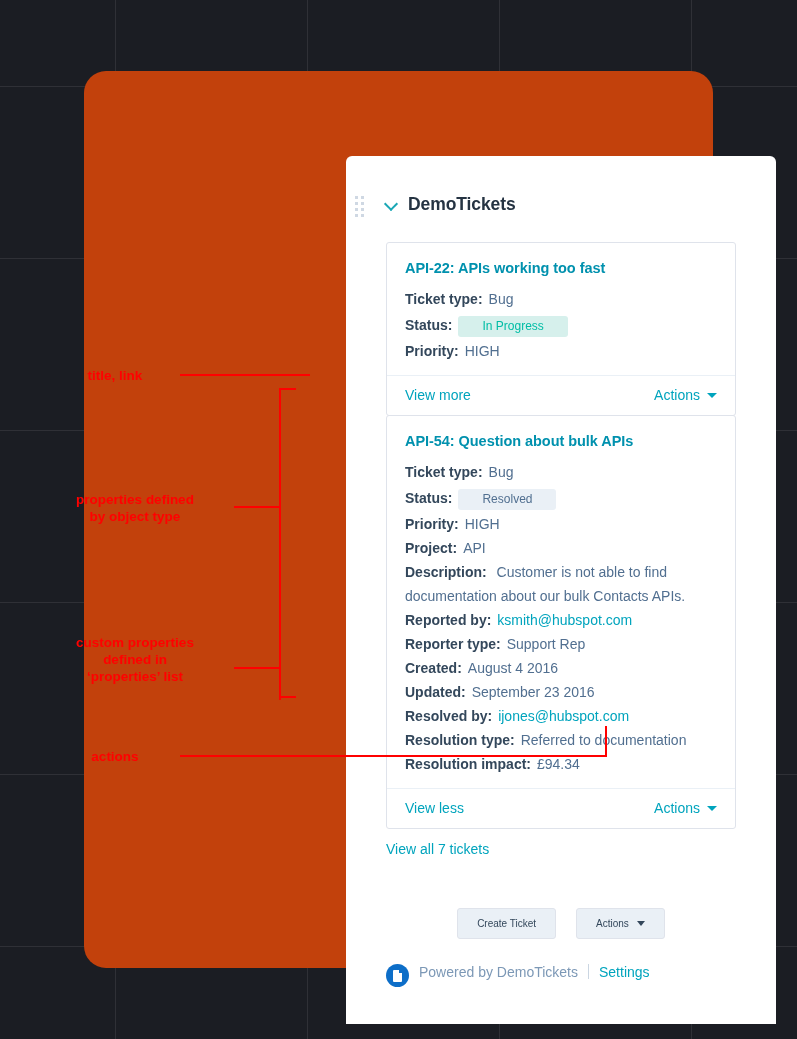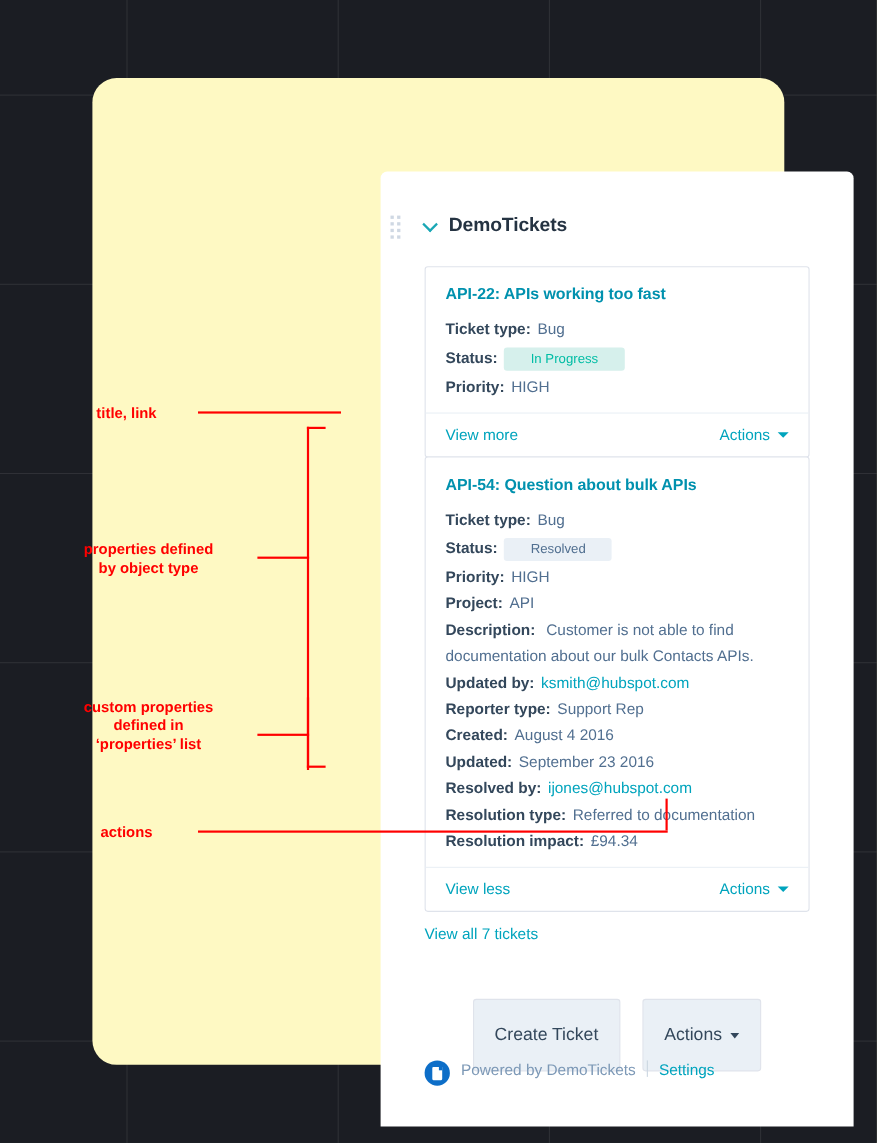--- a/index.html
+++ b/index.html
@@ -15,21 +15,21 @@
     background-color:#1b1d23;
     background-image:
       linear-gradient(to right, rgba(255,255,255,0.085) 1px, transparent 1px),
       linear-gradient(to bottom, rgba(255,255,255,0.085) 1px, transparent 1px);
     background-size:192px 172px;
     background-position:-77px -86px;
   }
   
   #panel{
     position:absolute;left:84px;top:71px;width:629px;height:897px;
-    background:#fef9c3;border-radius:22px;
+    background:#c2410c;border-radius:22px;
   }
   
   #widget{
     position:absolute;left:262px;top:85px;width:430px;height:868px;
     background:#ffffff;border-radius:6px 6px 0 0;
   }
   
   #widget-header{
     position:absolute;left:40px;top:38px;display:flex;align-items:center;gap:9px;
   }
@@ -90,22 +90,22 @@
   
   #view-all{
     position:absolute;left:40px;top:685px;font-size:14px;color:#00a4bd;cursor:pointer;
   }
   
   #button-row{
     position:absolute;left:0;right:0;top:752px;display:flex;justify-content:center;gap:20px;
   }
   .btn{
     background:#eaf0f6;color:#33475b;border:1px solid #dfe3eb;border-radius:3px;
-    font-size:16px;font-family:"Liberation Sans",sans-serif;
-    padding:23px 19px;cursor:pointer;display:flex;align-items:center;gap:8px;
+    font-size:10px;font-family:"Liberation Sans",sans-serif;
+    padding:9px 19px;cursor:pointer;display:flex;align-items:center;gap:8px;
   }
   .caret-dark{width:0;height:0;border-left:4.5px solid transparent;border-right:4.5px solid transparent;border-top:5px solid #33475b;display:inline-block;}
   
   #brand{
     position:absolute;left:40px;top:808px;display:flex;align-items:flex-start;gap:10px;
   }
   #brand-logo{
     width:23px;height:23px;border-radius:50%;background:#0d6ec8;
     display:flex;align-items:center;justify-content:center;
   }
@@ -202,21 +202,21 @@
           <span class="prop-label">Project:</span>
           <span class="prop-value">API</span>
         </div>
 
         <div class="prop-row desc">
           <span class="prop-label">Description:</span>
           <span class="prop-value">Customer is not able to find documentation about our bulk Contacts APIs.</span>
         </div>
 
         <div class="prop-row">
-          <span class="prop-label">Updated by:</span>
+          <span class="prop-label">Reported by:</span>
           <span class="prop-value link">ksmith@hubspot.com</span>
         </div>
 
         <div class="prop-row">
           <span class="prop-label">Reporter type:</span>
           <span class="prop-value">Support Rep</span>
         </div>
 
         <div class="prop-row">
           <span class="prop-label">Created:</span>

